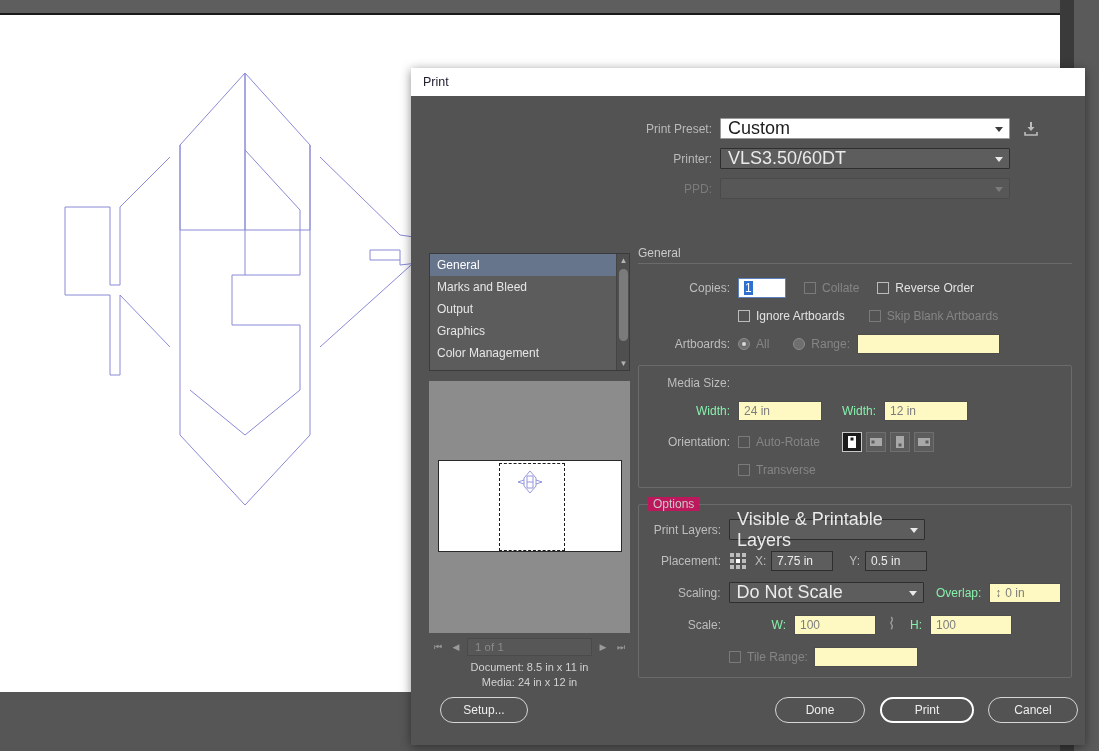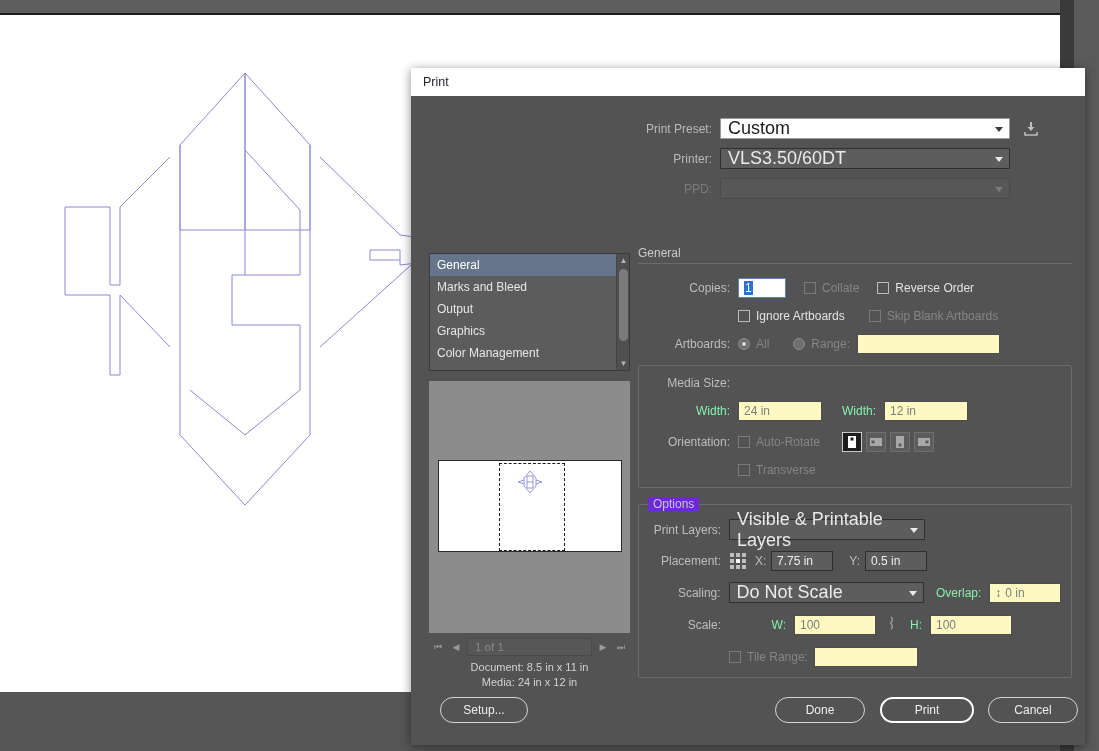--- a/index.html
+++ b/index.html
@@ -213,21 +213,21 @@
   .radio.on::after {
     content: ""; position: absolute; left: 3px; top: 3px;
     width: 4px; height: 4px; border-radius: 50%; background: #d8d8d8;
   }
 
   .group {
     border: 1px solid #6b6b6b; border-radius: 2px; padding: 14px 10px 10px 10px;
     position: relative; margin-bottom: 16px;
   }
   .group-legend {
-    position: absolute; top: -8px; left: 9px; background: #6d28d9;
+    position: absolute; top: -8px; left: 9px; background: #be185d;
     padding: 0 5px; font-size: 12px; color: #c9c9c9;
   }
 
   .orient-group { display: flex; margin-left: 8px; }
   .orient-btn {
     width: 20px; height: 20px; border: 1px solid #6f6f6f; background: #5c5c5c;
     margin-right: 4px; position: relative; cursor: pointer;
   }
   .orient-btn.active { background: #1c1c1c; border-color: #c9c9c9; }
 

